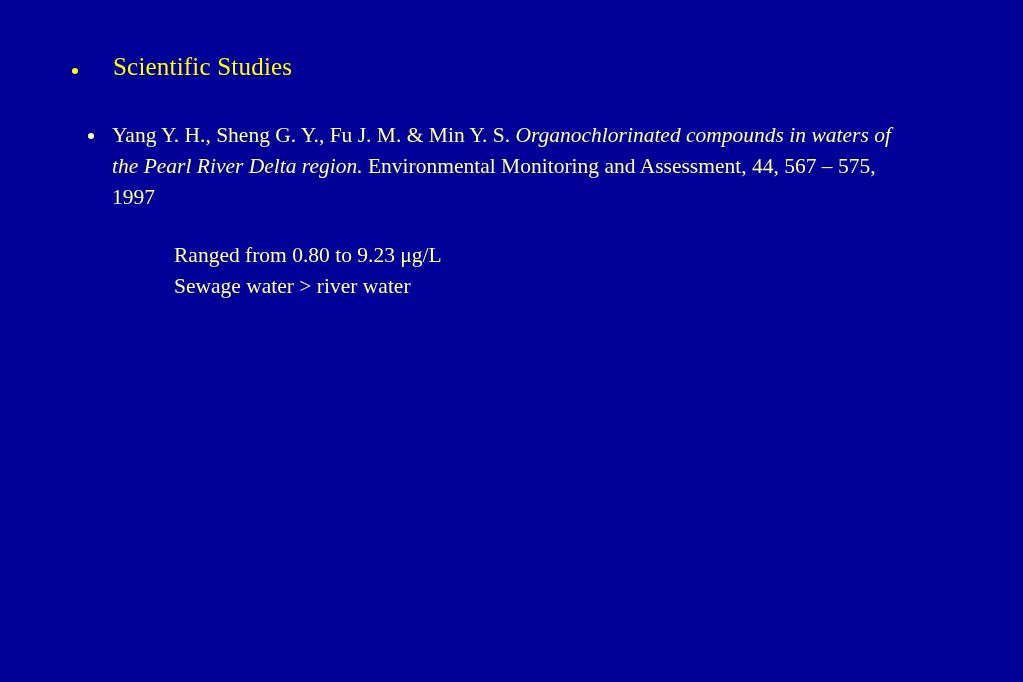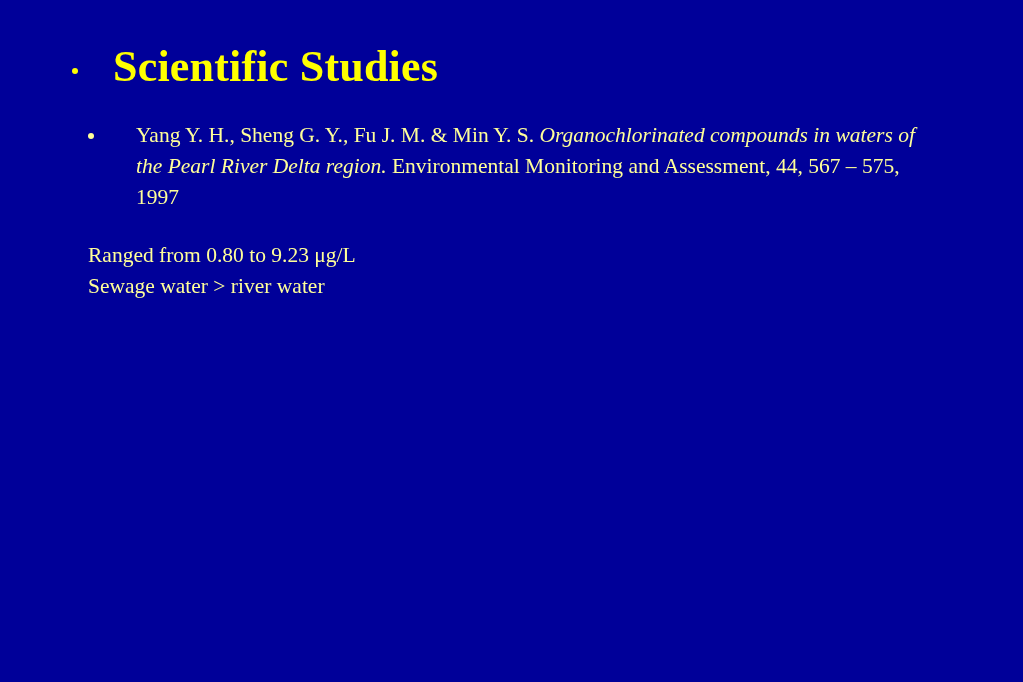--- a/index.html
+++ b/index.html
@@ -33,22 +33,22 @@
     height: 6px;
     border-radius: 50%;
     background: #ffff00;
     margin-right: 35px;
     flex: none;
     position: relative;
     top: 4px;
   }
   .slide-title {
     color: #ffff00;
-    font-size: 44px;
-    font-weight: bold;
+    font-size: 25px;
+    font-weight: normal;
     line-height: 38px;
     white-space: nowrap;
     letter-spacing: 0.2px;
   }
 
   
   .body {
     position: absolute;
     left: 88px;
     top: 120px;
@@ -64,31 +64,32 @@
   .ref-bullet {
     width: 6px;
     height: 6px;
     border-radius: 50%;
     background: #ffff99;
     flex: none;
     margin-top: 13px;
     margin-right: 0;
   }
   .ref-text {
-    margin-left: 42px;
+    margin-left: 18px;
     font-size: 21.5px;
     line-height: 31px;
     width: 800px;
     text-align: left;
   }
   .ref-text i {
     font-style: italic;
   }
 
   .subblock {
+    margin-left: 86px;
     font-size: 21.5px;
     line-height: 31px;
   }
   .sub-line {
     white-space: nowrap;
   }
   .sub-line.indent {
     padding-left: 47px;
   }
 

